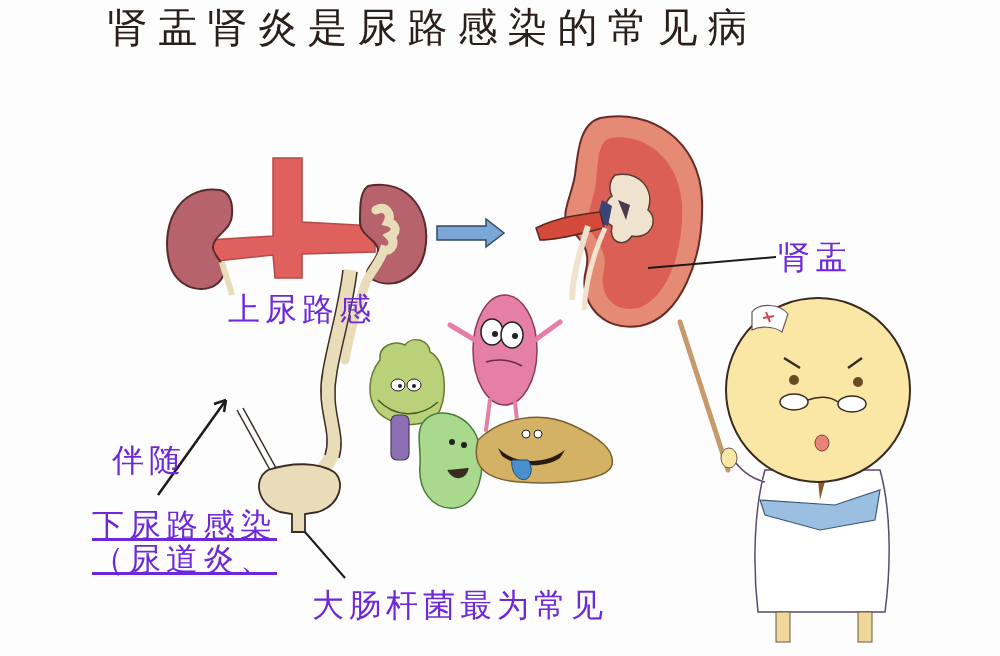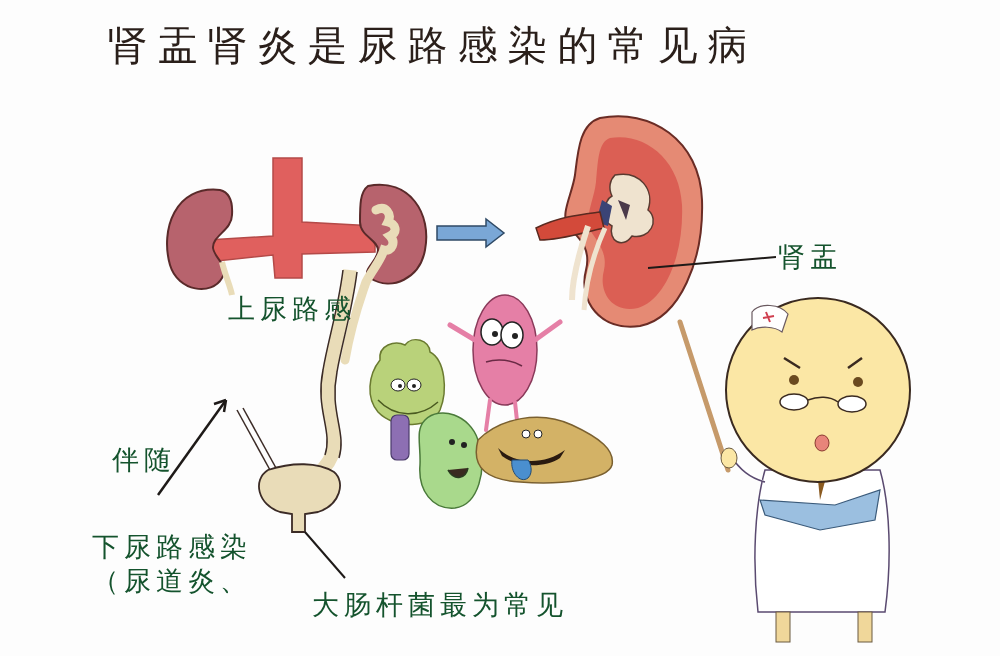--- a/index.html
+++ b/index.html
@@ -1,21 +1,21 @@
 <!DOCTYPE html>
 <html><head>
 <meta charset="utf-8">
 <style>
   html, body { margin: 0; padding: 0; background: #fdfdfd; }
   body { width: 1000px; height: 656px; position: relative; overflow: hidden;
          font-family: "DejaVu Sans", sans-serif; color: #2a1f1a; }
   .canvas { position: absolute; left: 0; top: 0; width: 1000px; height: 656px; }
-  .title { position: absolute; left: 0; top: 18px; width: 865px; text-align: center;
+  .title { position: absolute; left: 0; top: 0; width: 865px; text-align: center;
            font-size: 40px; letter-spacing: 10px; color: #2a1f1a; font-weight: normal; }
-  .lbl { position: absolute; font-size: 27px; line-height: 34px; letter-spacing: 5px; color: #14532d; white-space: nowrap; }
+  .lbl { position: absolute; font-size: 32px; line-height: 34px; letter-spacing: 5px; color: #6d28d9; white-space: nowrap; }
   .lbl span { display: block; }
   svg { position: absolute; left: 0; top: 0; }
 </style>
 </head>
 <body>
 
 <div class="canvas">
 
   <div class="title">肾盂肾炎是尿路感染的常见病</div>
 
@@ -130,21 +130,21 @@
       <ellipse cx="822" cy="443" rx="7" ry="8" fill="#e8857a" stroke="#8a3a30" stroke-width="1"></ellipse>
     </g>
   </svg>
 
   <div class="lbl" style="left:228px; top:292px;">
     <span>上尿路感</span>
   </div>
 
   <div class="lbl" style="left:112px; top:443px;">伴随</div>
 
-  <div class="lbl" style="left:92px; top:530px;">
+  <div class="lbl" style="left:92px; top:508px;text-decoration:underline;">
     <span>下尿路感染</span>
     <span>（尿道炎、</span>
   </div>
 
   <div class="lbl" style="left:312px; top:588px;">大肠杆菌最为常见</div>
 
   <div class="lbl" style="left:778px; top:240px;">肾盂</div>
 
 </div>
 

